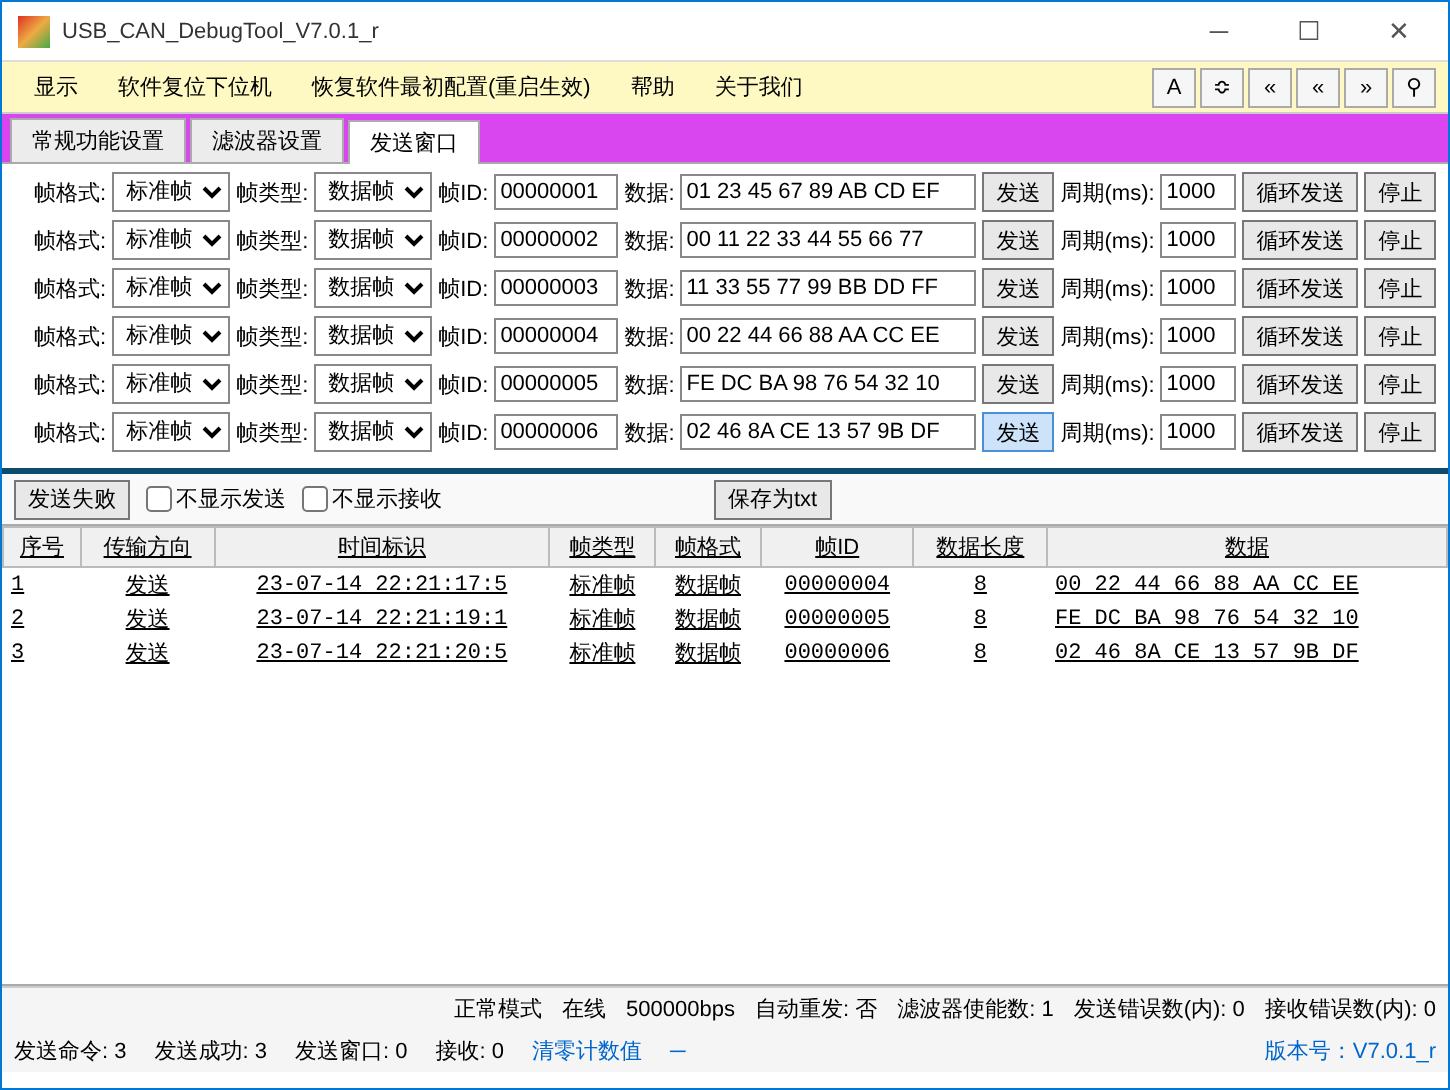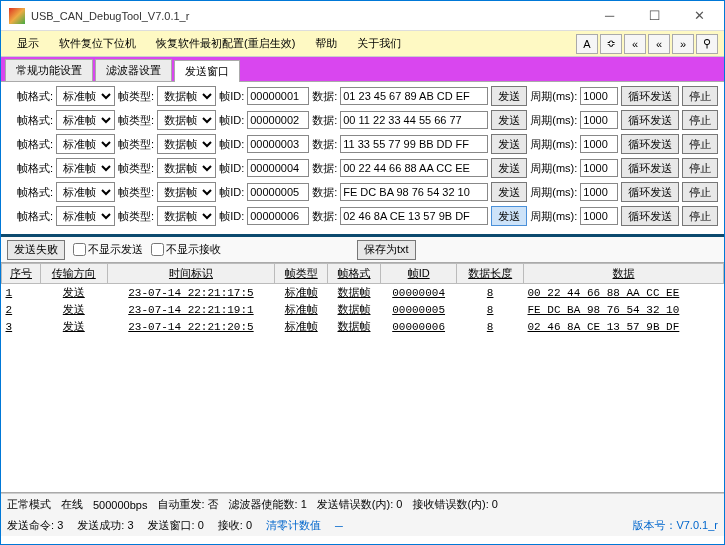--- a/index.html
+++ b/index.html
@@ -141,20 +141,21 @@
 }
 .grid td.left { text-align: left; }
 .statusbar {
   font-size: 11px;
   padding: 3px 6px;
   display: flex;
   gap: 10px;
   align-items: center;
   background: #f5f5f5;
   border-top: 1px solid #ccc;
+  justify-content: flex-end;
 }
 .statusbar .seg { white-space: nowrap; }
 .statusbar2 {
   font-size: 11px;
   padding: 3px 6px;
   display: flex;
   gap: 14px;
   align-items: center;
   background: #f5f5f5;
 }

